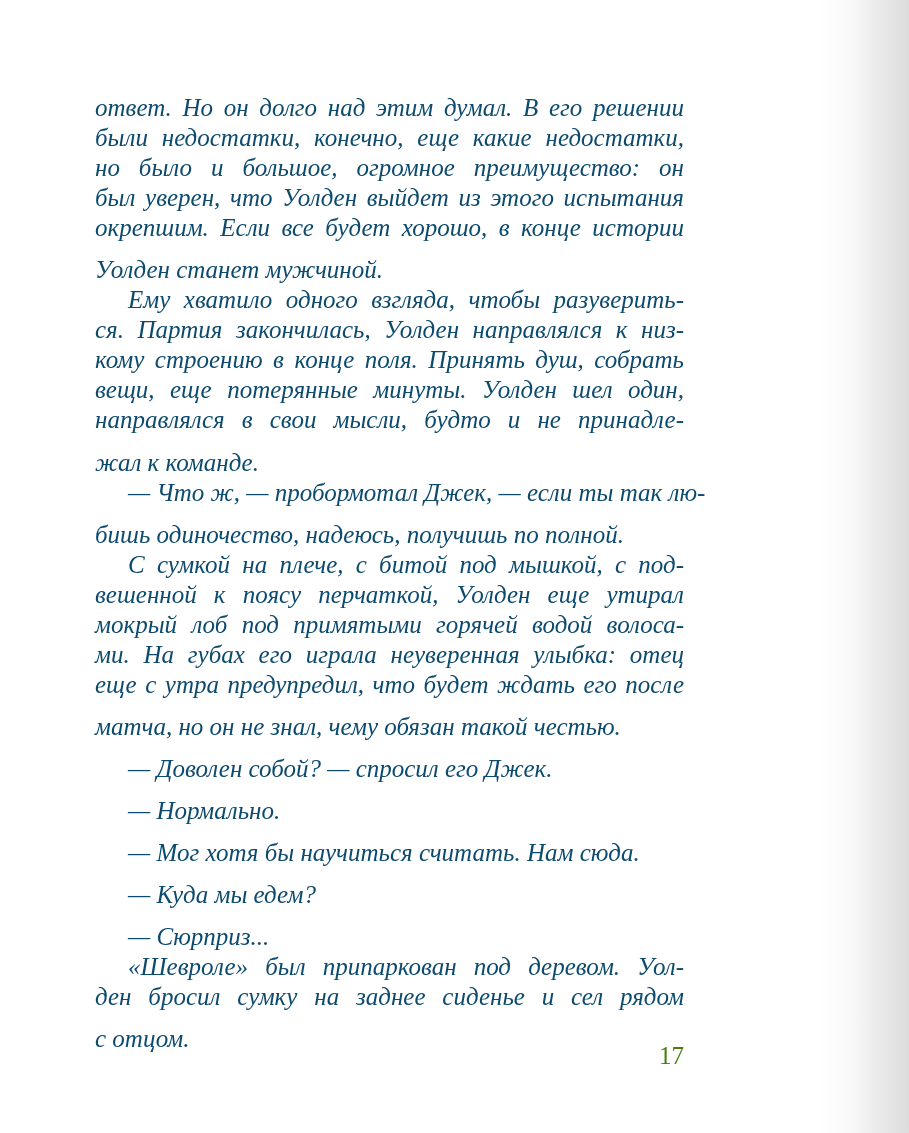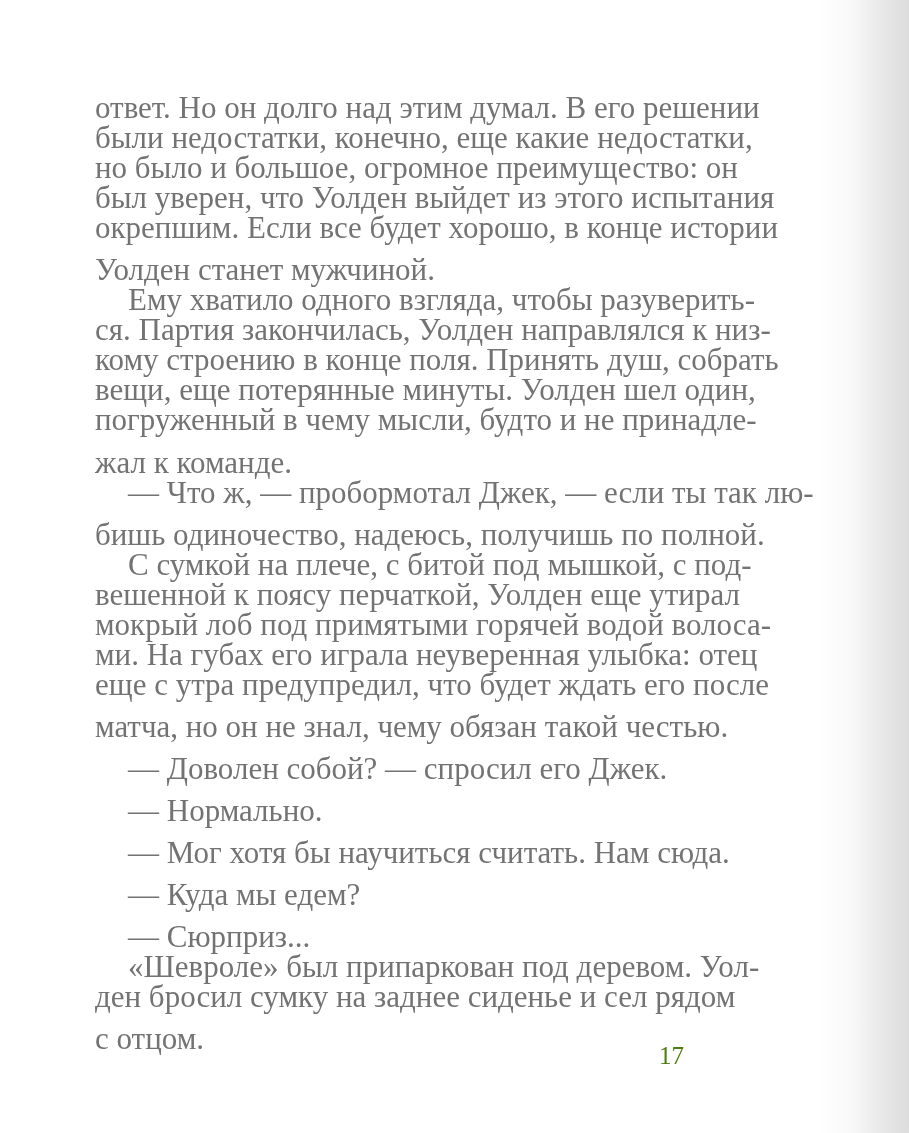--- a/index.html
+++ b/index.html
@@ -30,23 +30,24 @@
         rgba(226,226,226,0.75) 68%,
         #dcdcdc 100%);
     pointer-events: none;
   }
 
   .text-column {
     position: absolute;
     left: 95px;
     top: 93px;
     width: 589px;
-    color: #737373;
-    font-size: 31px;
+    color: #0c4a6e;
+    font-size: 25px;
     line-height: 30.05px;
+    font-style: italic;
   }
 
   
   .ln {
     display: block;
     white-space: pre;
     text-align: justify;
     text-align-last: justify;
     letter-spacing: 0;
   }
@@ -88,21 +89,21 @@
       <span class="ln">был уверен, что Уолден выйдет из этого испытания</span>
       <span class="ln">окрепшим. Если все будет хорошо, в конце истории</span>
       <span class="ln flush">Уолден станет мужчиной.</span>
     </div>
 
     <div>
       <span class="ln indent">Ему хватило одного взгляда, чтобы разуверить-</span>
       <span class="ln">ся. Партия закончилась, Уолден направлялся к низ-</span>
       <span class="ln">кому строению в конце поля. Принять душ, собрать</span>
       <span class="ln">вещи, еще потерянные минуты. Уолден шел один,</span>
-      <span class="ln">погруженный в чему мысли, будто и не принадле-</span>
+      <span class="ln">направлялся в свои мысли, будто и не принадле-</span>
       <span class="ln flush">жал к команде.</span>
     </div>
 
     <div>
       <span class="ln indent">— Что ж, — пробормотал Джек, — если ты так лю-</span>
       <span class="ln flush">бишь одиночество, надеюсь, получишь по полной.</span>
     </div>
 
     <div>
       <span class="ln indent">С сумкой на плече, с битой под мышкой, с под-</span>

